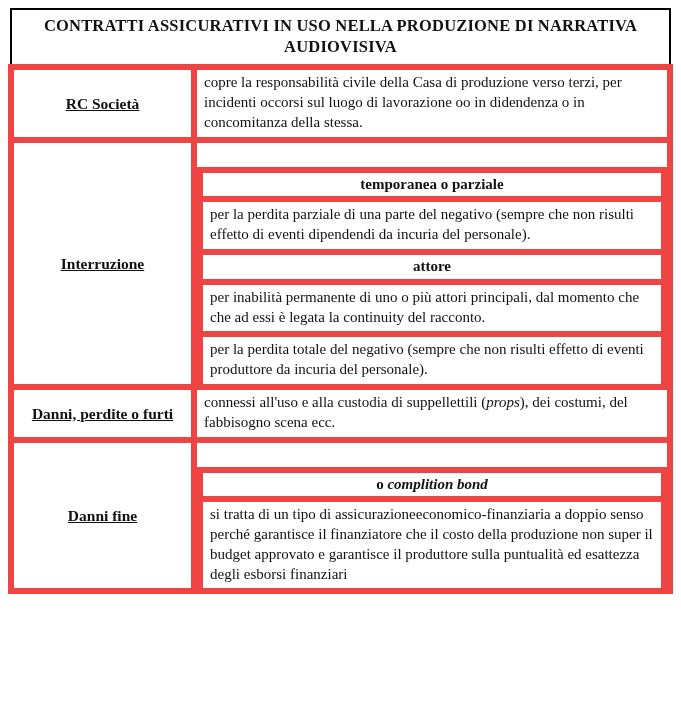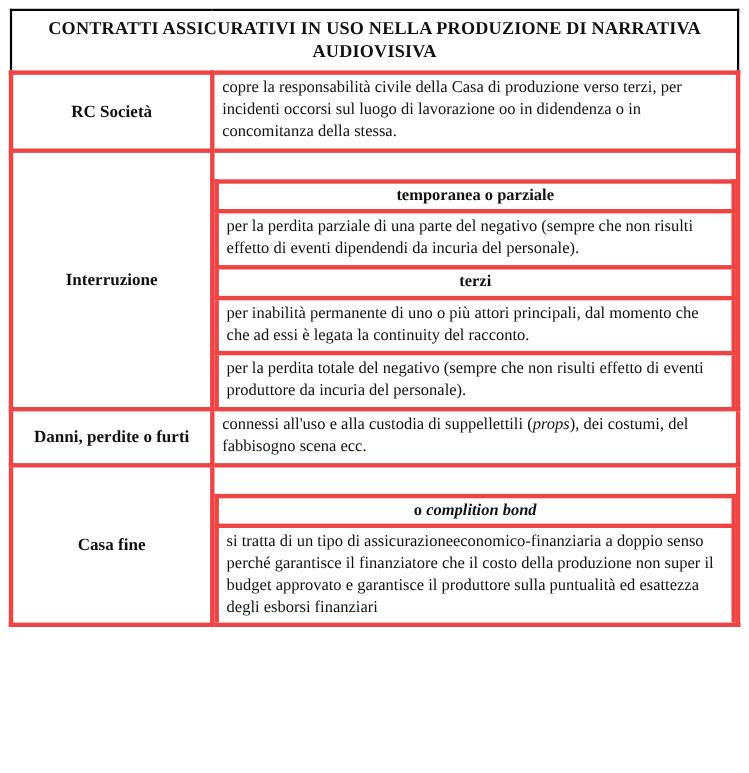--- a/index.html
+++ b/index.html
@@ -22,41 +22,42 @@
     padding: 8px 24px 8px 8px;
   }
   table.contract-table {
     border-collapse: collapse;
     width: 665px;
     margin: 0 auto;
     table-layout: fixed;
     border: 2px solid #000000;
   }
   table.contract-table td {
-    border: 4px solid #ef4444;
+    border: 6px solid #ef4444;
     padding: 0;
     vertical-align: top;
   }
   .title-cell {
     border: 2px solid #000000 !important;
     text-align: center;
     font-weight: bold;
     font-size: 16.5px;
     letter-spacing: 0.2px;
     padding: 6px 10px 7px 10px !important;
     line-height: 1.25;
     font-variant: small-caps;
   }
   .cat-cell {
     text-align: center;
     font-weight: bold;
     font-size: 15.5px;
     vertical-align: middle !important;
     padding: 4px 6px !important;
     line-height: 1.25;
+    text-decoration: underline;
   }
   .body-cell {
     font-size: 15px;
     line-height: 1.32;
     padding: 3px 6px 4px 7px !important;
     text-align: left;
   }
   .sub-head {
     font-size: 15px;
     font-weight: bold;
@@ -109,40 +110,40 @@
         <td>
           <table class="inner-table">
             <tbody>
               <tr>
                 <td class="sub-head">temporanea o parziale</td>
               </tr>
               <tr>
                 <td class="body-cell clip-row">per la perdita parziale di una parte del negativo (sempre che non risulti effetto di eventi dipendendi da incuria del personale).</td>
               </tr>
               <tr>
-                <td class="sub-head">terzi</td>
+                <td class="sub-head">attore</td>
               </tr>
               <tr>
                 <td class="body-cell">per inabilità permanente di uno o più attori principali, dal momento che che ad essi è legata la continuity del racconto.</td>
               </tr>
               <tr>
                 <td class="body-cell">per la perdita totale del negativo (sempre che non risulti effetto di eventi produttore da incuria del personale).</td>
               </tr>
             </tbody>
           </table>
         </td>
       </tr>
 
       <tr>
         <td class="cat-cell">Danni, perdite o furti</td>
         <td class="body-cell"><span>connessi all'uso e alla custodia di suppellettili (</span><span class="italic">props</span><span>), dei costumi, del fabbisogno scena ecc.</span></td>
       </tr>
 
       <tr>
-        <td class="cat-cell">Casa fine</td>
+        <td class="cat-cell">Danni fine</td>
         <td>
           <table class="inner-table">
             <tbody>
               <tr>
                 <td class="sub-head"><span>o </span><span class="italic">complition bond</span></td>
               </tr>
               <tr>
                 <td class="body-cell">si tratta di un tipo di assicurazioneeconomico-finanziaria  a doppio senso perché garantisce il finanziatore che il costo della produzione non super il budget approvato e garantisce il produttore sulla puntualità ed esattezza degli esborsi finanziari</td>
               </tr>
             </tbody>

